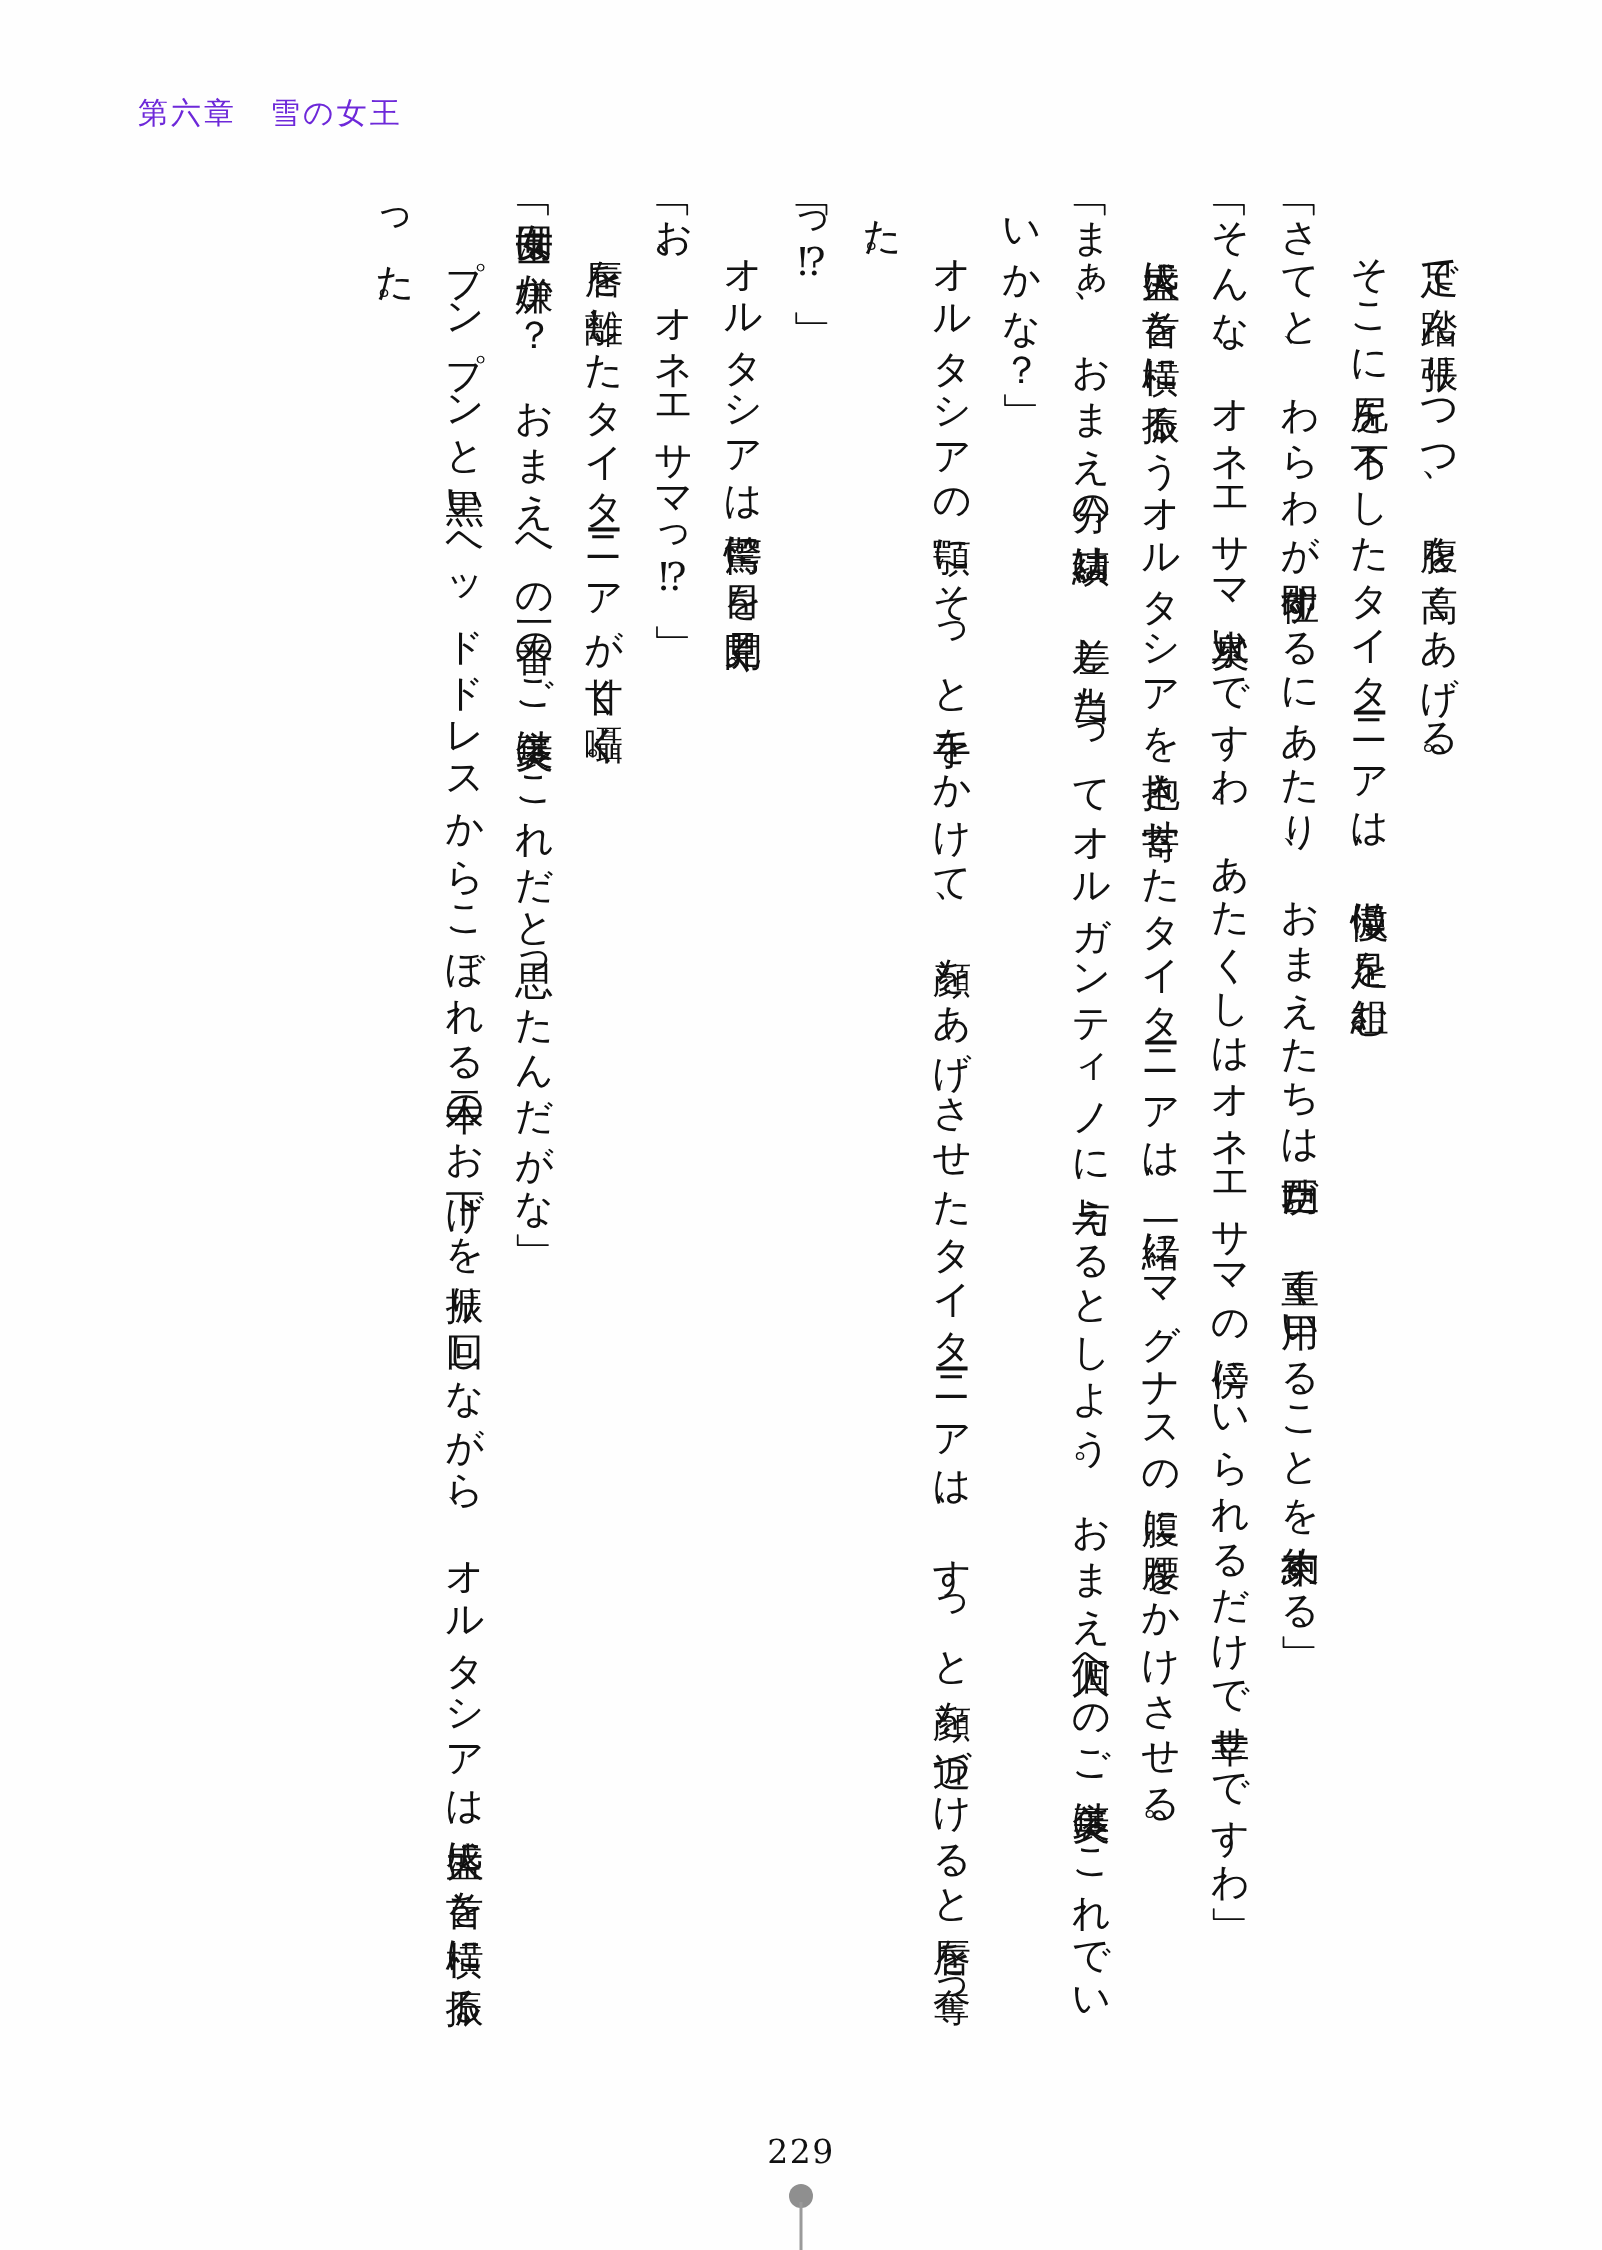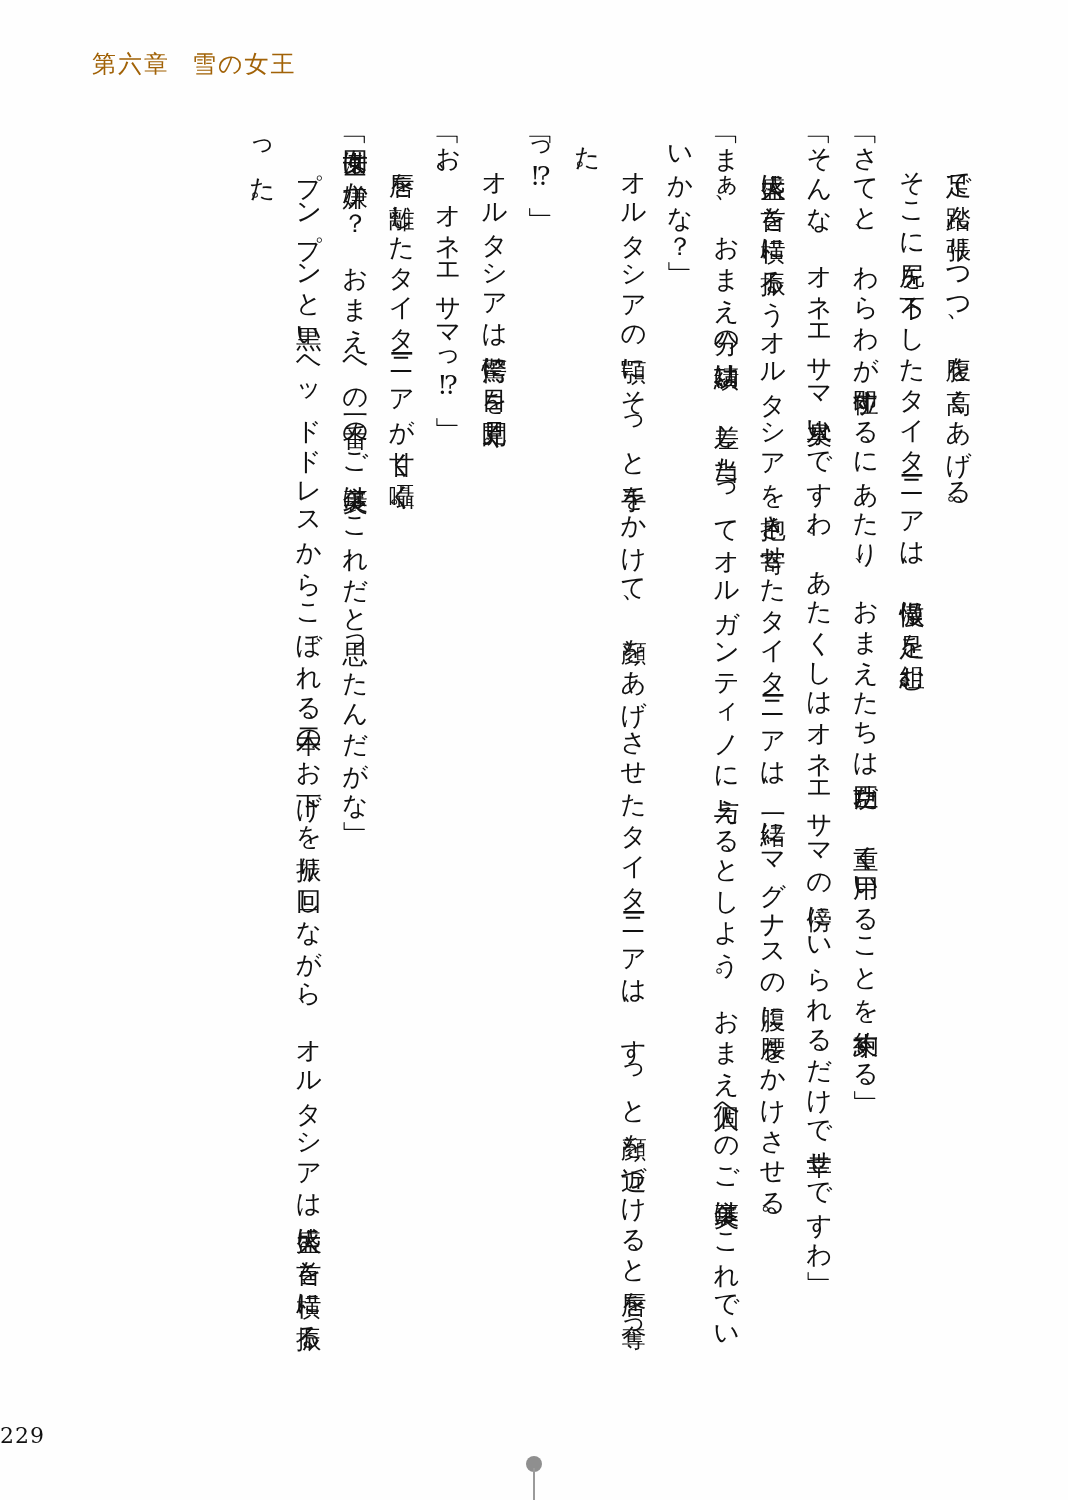--- a/index.html
+++ b/index.html
@@ -16,27 +16,27 @@
     overflow: hidden;
   }
   .page {
     position: absolute;
     inset: 0;
     background: #fefefe;
   }
   
   .chapter-head {
     position: absolute;
-    top: 48px;
+    top: 62px;
     left: 92px;
-    font-size: 24px;
+    font-size: 20px;
     letter-spacing: 2px;
     white-space: nowrap;
     font-weight: 400;
-    color: #a16207;
+    color: #6d28d9;
   }
   .chapter-head .ch-sep {
     display: inline-block;
     width: 22px;
   }
   
   .body-text {
     position: absolute;
     top: 128px;
     right: 86px;
@@ -57,21 +57,21 @@
   }
   .body-text p.indent {
     text-indent: 1em;
   }
   
   .page-number {
     position: absolute;
     left: 0;
     right: 0;
     bottom: 52px;
-    text-align: left;
+    text-align: center;
     font-size: 22px;
     letter-spacing: 1px;
     color: #111;
   }
   
   .bottom-mark {
     position: absolute;
     left: 50%;
     transform: translateX(-50%);
     bottom: 0px;

